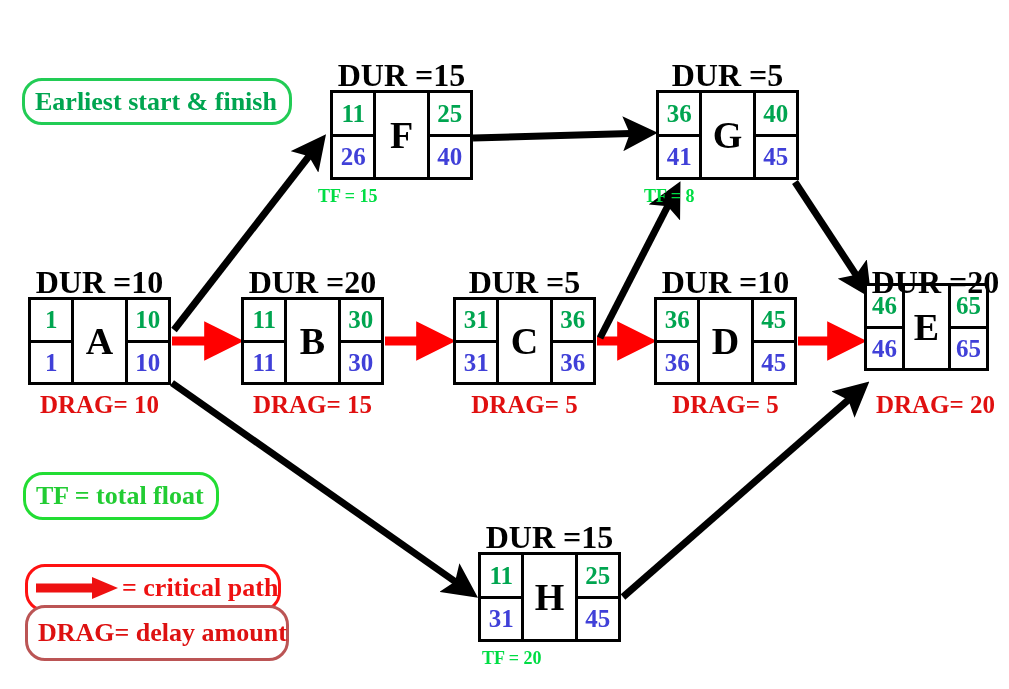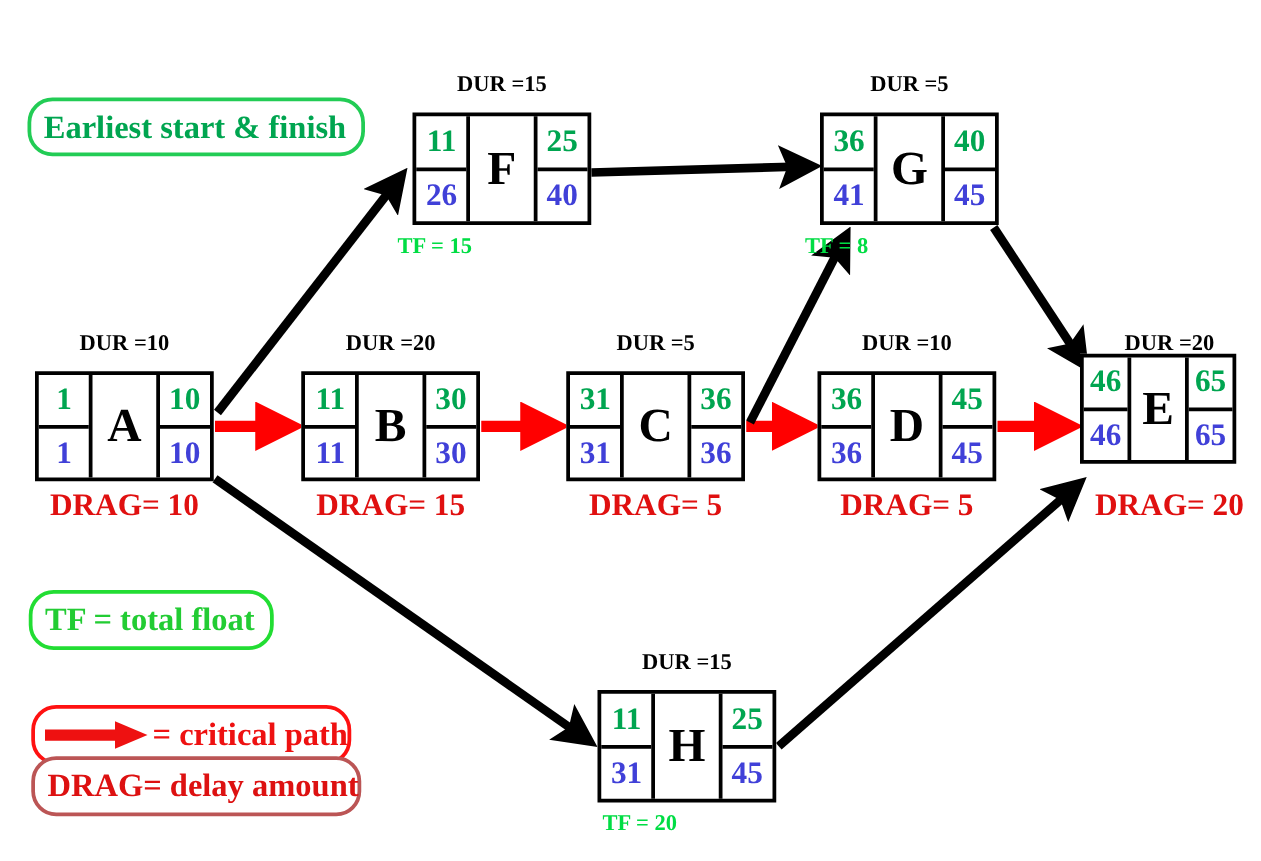--- a/index.html
+++ b/index.html
@@ -71,21 +71,21 @@
     font-weight: bold;
     font-size: 38px;
     color: #000000;
     line-height: 1;
   }
 
   
   .dur-label {
     position: absolute;
     font-weight: bold;
-    font-size: 18px;
+    font-size: 32px;
     color: #000000;
     white-space: nowrap;
     text-align: center;
     z-index: 6;
   }
   .tf-label {
     position: absolute;
     font-weight: bold;
     font-size: 18px;
     color: #00dd44;
@@ -186,21 +186,21 @@
   <div class="legend-box legend-critical" style="left:25px; top:538px; width:256px; height:48px; padding-left:6px;">
     <span class="legend-arrow-swatch">
       <svg width="86" height="26" viewBox="0 0 86 26" xmlns="http://www.w3.org/2000/svg">
         <line x1="2" y1="13" x2="62" y2="13" stroke="#ee1111" stroke-width="9"></line>
         <path d="M 58 2 L 84 13 L 58 24 z" fill="#ee1111"></path>
       </svg>
     </span>
     <span>= critical path</span>
   </div>
 
-  <div class="legend-box legend-drag" style="left:25px; top:605px; width:264px; height:48px;">
+  <div class="legend-box legend-drag" style="left:25px; top:605px; width:264px; height:56px;">
     <span>DRAG= delay amount</span>
   </div>
 
   <div id="nodes-layer">
       <div class="dur-label" style="left: 28px; top: 264px; width: 143px;">DUR =10</div>
       <div class="node" style="left: 28px; top: 297px; width: 143px; height: 88px;">
         <div class="col col-side">
           <div class="cell cell-top">1</div>
           <div class="cell cell-bot">1</div>
         </div>

